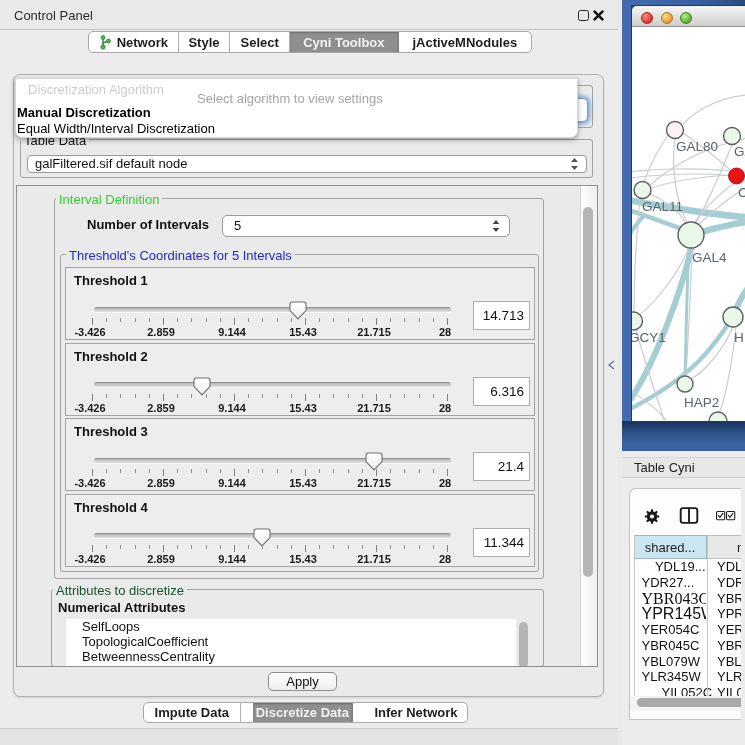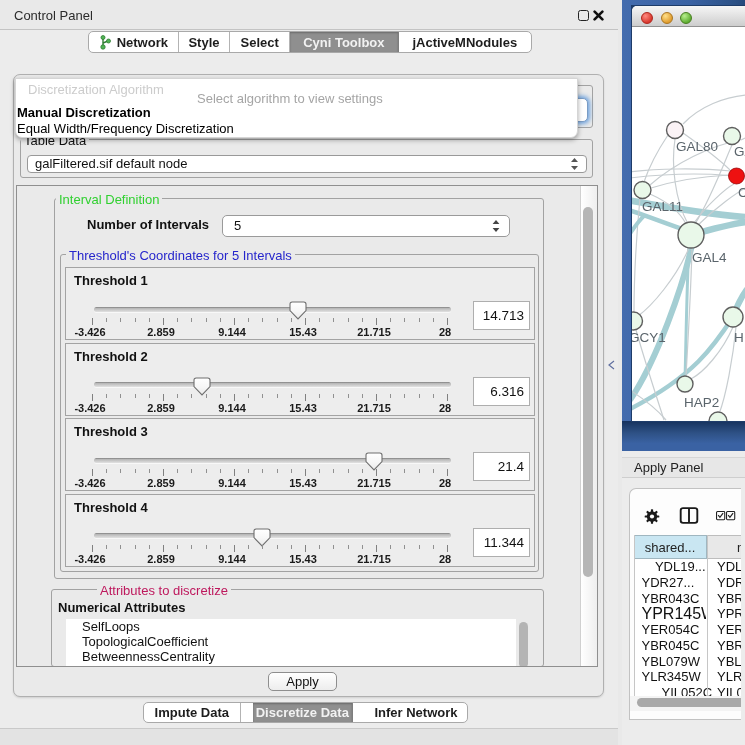--- a/index.html
+++ b/index.html
@@ -63,21 +63,21 @@
 .track { position:absolute; left:28px; top:38.5px; width:357px; height:5px; border-radius:2.5px; background:linear-gradient(#7e7e7e 0%, #b9b9b9 30%, #e2e2e2 100%); box-shadow:0 1px 0 #f8f8f8; }
 .thumb { position:absolute; top:33px; }
 .ticksmin { position:absolute; left:25.5px; top:50px; width:356px; height:4px; background:repeating-linear-gradient(to right,#909090 0px,#909090 1px,transparent 1px,transparent 14.2px); }
 .ticksmaj { position:absolute; left:25.5px; top:50px; width:356px; height:7px; background:repeating-linear-gradient(to right,#808080 0px,#808080 1px,transparent 1px,transparent 71px); }
 .tlabels { position:absolute; left:0; top:58px; width:470px; height:12px; }
 .tlabels span { position:absolute; font-size:11px; font-weight:bold; color:#1a1a1a; transform:translateX(-50%); }
 .valbox { position:absolute; left:407px; top:33px; width:57px; height:29px; background:#fff; border:1px solid #aeaeae; font-size:13.5px; text-align:right; line-height:27px; padding-right:5px; }
 
 
 #agroup { left:34px; top:403px; width:493px; height:78px; }
-#agtitle { left:36px; top:397px; color:#be185d;margin-left:44px; }
+#agtitle { left:36px; top:397px; color:#14532d; }
 #numattr { left:41px; top:414px; font-weight:bold; }
 #attrlist { left:49px; top:433px; width:450px; height:47px; background:#fff; font-size:13px; }
 #attrlist div { padding-left:16px; height:15px; line-height:15px; }
 #listthumb { left:502px; top:436px; width:9px; height:46px; background:#b4b4b4; border-radius:4.5px; }
 
 #applybtn { left:254px; top:597px; width:69px; height:19px; background:linear-gradient(#ffffff,#ededed); border:1px solid #8e8e8e; border-radius:5px; text-align:center; line-height:17px; font-size:13px; }
 
 
 #bottabs { left:143px; top:702px; width:325px; height:21px;gap:12px; }
 
@@ -124,21 +124,21 @@
 </div>
 
 <div class="abs" id="panel">
   <div class="group" id="dgroup"></div>
   <div class="abs" id="dcombo"></div>
 
   <div class="abs" id="popup">
     <div class="ghosttitle">Discretization Algorithm</div>
     <div class="selrow">Select algorithm to view settings</div>
     <div class="row1">Manual Discretization</div>
-    <div class="row2">Equal Width/Frequency Discretization</div>
+    <div class="row2">Equal Width/Interval Discretization</div>
   </div>
   <div class="group" id="tdgroup"></div>
   <div class="abs gtitle" id="tdtitle">Table Data</div>
   <div class="abs" id="tdcombo">galFiltered.sif default node
     <svg width="9" height="12" viewBox="0 0 9 12" style="position:absolute; right:7px; top:2px;">
       <path d="M4.5 0 L8 4 L1 4 Z" fill="#555"></path>
         <path d="M4.5 12 L8 8 L1 8 Z" fill="#555"></path>
     </svg>
   </div>
 
@@ -334,21 +334,21 @@
     <text x="102" y="129" font-size="13.5" fill="#5a646b" font-family="Liberation Sans">GA</text>
     <text x="106" y="170" font-size="13.5" fill="#5a646b" font-family="Liberation Sans">C</text>
     <text x="10" y="184" font-size="13.5" fill="#5a646b" font-family="Liberation Sans">GAL11</text>
     <text x="60" y="235" font-size="13.5" fill="#5a646b" font-family="Liberation Sans">GAL4</text>
     <text x="-3" y="315" font-size="13.5" fill="#5a646b" font-family="Liberation Sans">GCY1</text>
     <text x="102" y="315" font-size="13.5" fill="#5a646b" font-family="Liberation Sans">H</text>
     <text x="52" y="380" font-size="13.5" fill="#5a646b" font-family="Liberation Sans">HAP2</text>
   </svg>
 </div>
 
-<div class="abs" id="tpheader">Apply Panel</div>
+<div class="abs" id="tpheader">Table Cyni</div>
 <div class="abs" id="tparea"></div>
 <div class="abs" id="tpanel">
   <svg style="position:absolute; left:14px; top:20px;" width="16" height="15" viewBox="0 0 16 15">
       <circle cx="8" cy="7.5" r="5.2" fill="#1a1a1a"></circle>
       <rect x="6.9" y="0.2" width="2.2" height="3.2" rx="0.6" transform="rotate(0 8 7.5)" fill="#1a1a1a"></rect>
       <rect x="6.9" y="0.2" width="2.2" height="3.2" rx="0.6" transform="rotate(45 8 7.5)" fill="#1a1a1a"></rect>
       <rect x="6.9" y="0.2" width="2.2" height="3.2" rx="0.6" transform="rotate(90 8 7.5)" fill="#1a1a1a"></rect>
       <rect x="6.9" y="0.2" width="2.2" height="3.2" rx="0.6" transform="rotate(135 8 7.5)" fill="#1a1a1a"></rect>
       <rect x="6.9" y="0.2" width="2.2" height="3.2" rx="0.6" transform="rotate(180 8 7.5)" fill="#1a1a1a"></rect>
       <rect x="6.9" y="0.2" width="2.2" height="3.2" rx="0.6" transform="rotate(225 8 7.5)" fill="#1a1a1a"></rect>
@@ -367,21 +367,21 @@
       <path d="M13.4 4.6 L15.3 7 L18.8 2.3" stroke="#222" stroke-width="1.3" fill="none"></path>
     </svg>
   <div style="position:absolute; left:3.5px; top:46px; width:73px; height:24px; background:#c9e6f2; border:1px solid #9fb6c0; text-align:center; line-height:23px; font-size:13px; color:#222;">shared...</div>
   <div style="position:absolute; left:76.5px; top:46px; width:39.5px; height:24px; background:#e8e8e8; border-top:1px solid #bdbdbd; border-bottom:1px solid #bdbdbd;"></div>
   <div style="position:absolute; left:107px; top:51px; font-size:13px; color:#222;">nam</div>
   <div style="position:absolute; left:3.5px; top:70px; width:113px; height:139.5px; background:#fff;"></div>
   <div style="position:absolute; left:11.5px; top:70.00px; width:64px; height:15.75px; line-height:15.75px; font-size:13px; overflow:hidden;text-align:right;">YDL19...</div>
   <div style="position:absolute; left:87px; top:70.00px; height:15.75px; line-height:15.75px; font-size:13px;">YDL1</div>
   <div style="position:absolute; left:11.5px; top:85.75px; width:64px; height:15.75px; line-height:15.75px; font-size:13px; overflow:hidden;">YDR27...</div>
   <div style="position:absolute; left:87px; top:85.75px; height:15.75px; line-height:15.75px; font-size:13px;">YDR2</div>
-  <div style="position:absolute; left:11.5px; top:101.50px; width:64px; height:15.75px; line-height:15.75px; font-size:13px; overflow:hidden;">YBR043C</div>
+  <div style="position:absolute; left:11.5px; top:101.50px; width:64px; height:15.75px; line-height:15.75px; font-size:16px; overflow:hidden;font-family:Liberation Serif, serif;">YBR043C</div>
   <div style="position:absolute; left:87px; top:101.50px; height:15.75px; line-height:15.75px; font-size:13px;">YBR0</div>
   <div style="position:absolute; left:11.5px; top:117.25px; width:64px; height:15.75px; line-height:15.75px; font-size:16px; overflow:hidden;">YPR145W</div>
   <div style="position:absolute; left:87px; top:117.25px; height:15.75px; line-height:15.75px; font-size:13px;">YPR1</div>
   <div style="position:absolute; left:11.5px; top:133.00px; width:64px; height:15.75px; line-height:15.75px; font-size:13px; overflow:hidden;">YER054C</div>
   <div style="position:absolute; left:87px; top:133.00px; height:15.75px; line-height:15.75px; font-size:13px;">YER0</div>
   <div style="position:absolute; left:11.5px; top:148.75px; width:64px; height:15.75px; line-height:15.75px; font-size:13px; overflow:hidden;">YBR045C</div>
   <div style="position:absolute; left:87px; top:148.75px; height:15.75px; line-height:15.75px; font-size:13px;">YBR0</div>
   <div style="position:absolute; left:11.5px; top:164.50px; width:64px; height:15.75px; line-height:15.75px; font-size:13px; overflow:hidden;">YBL079W</div>
   <div style="position:absolute; left:87px; top:164.50px; height:15.75px; line-height:15.75px; font-size:13px;">YBL0</div>
   <div style="position:absolute; left:11.5px; top:180.25px; width:64px; height:15.75px; line-height:15.75px; font-size:13px; overflow:hidden;">YLR345W</div>

